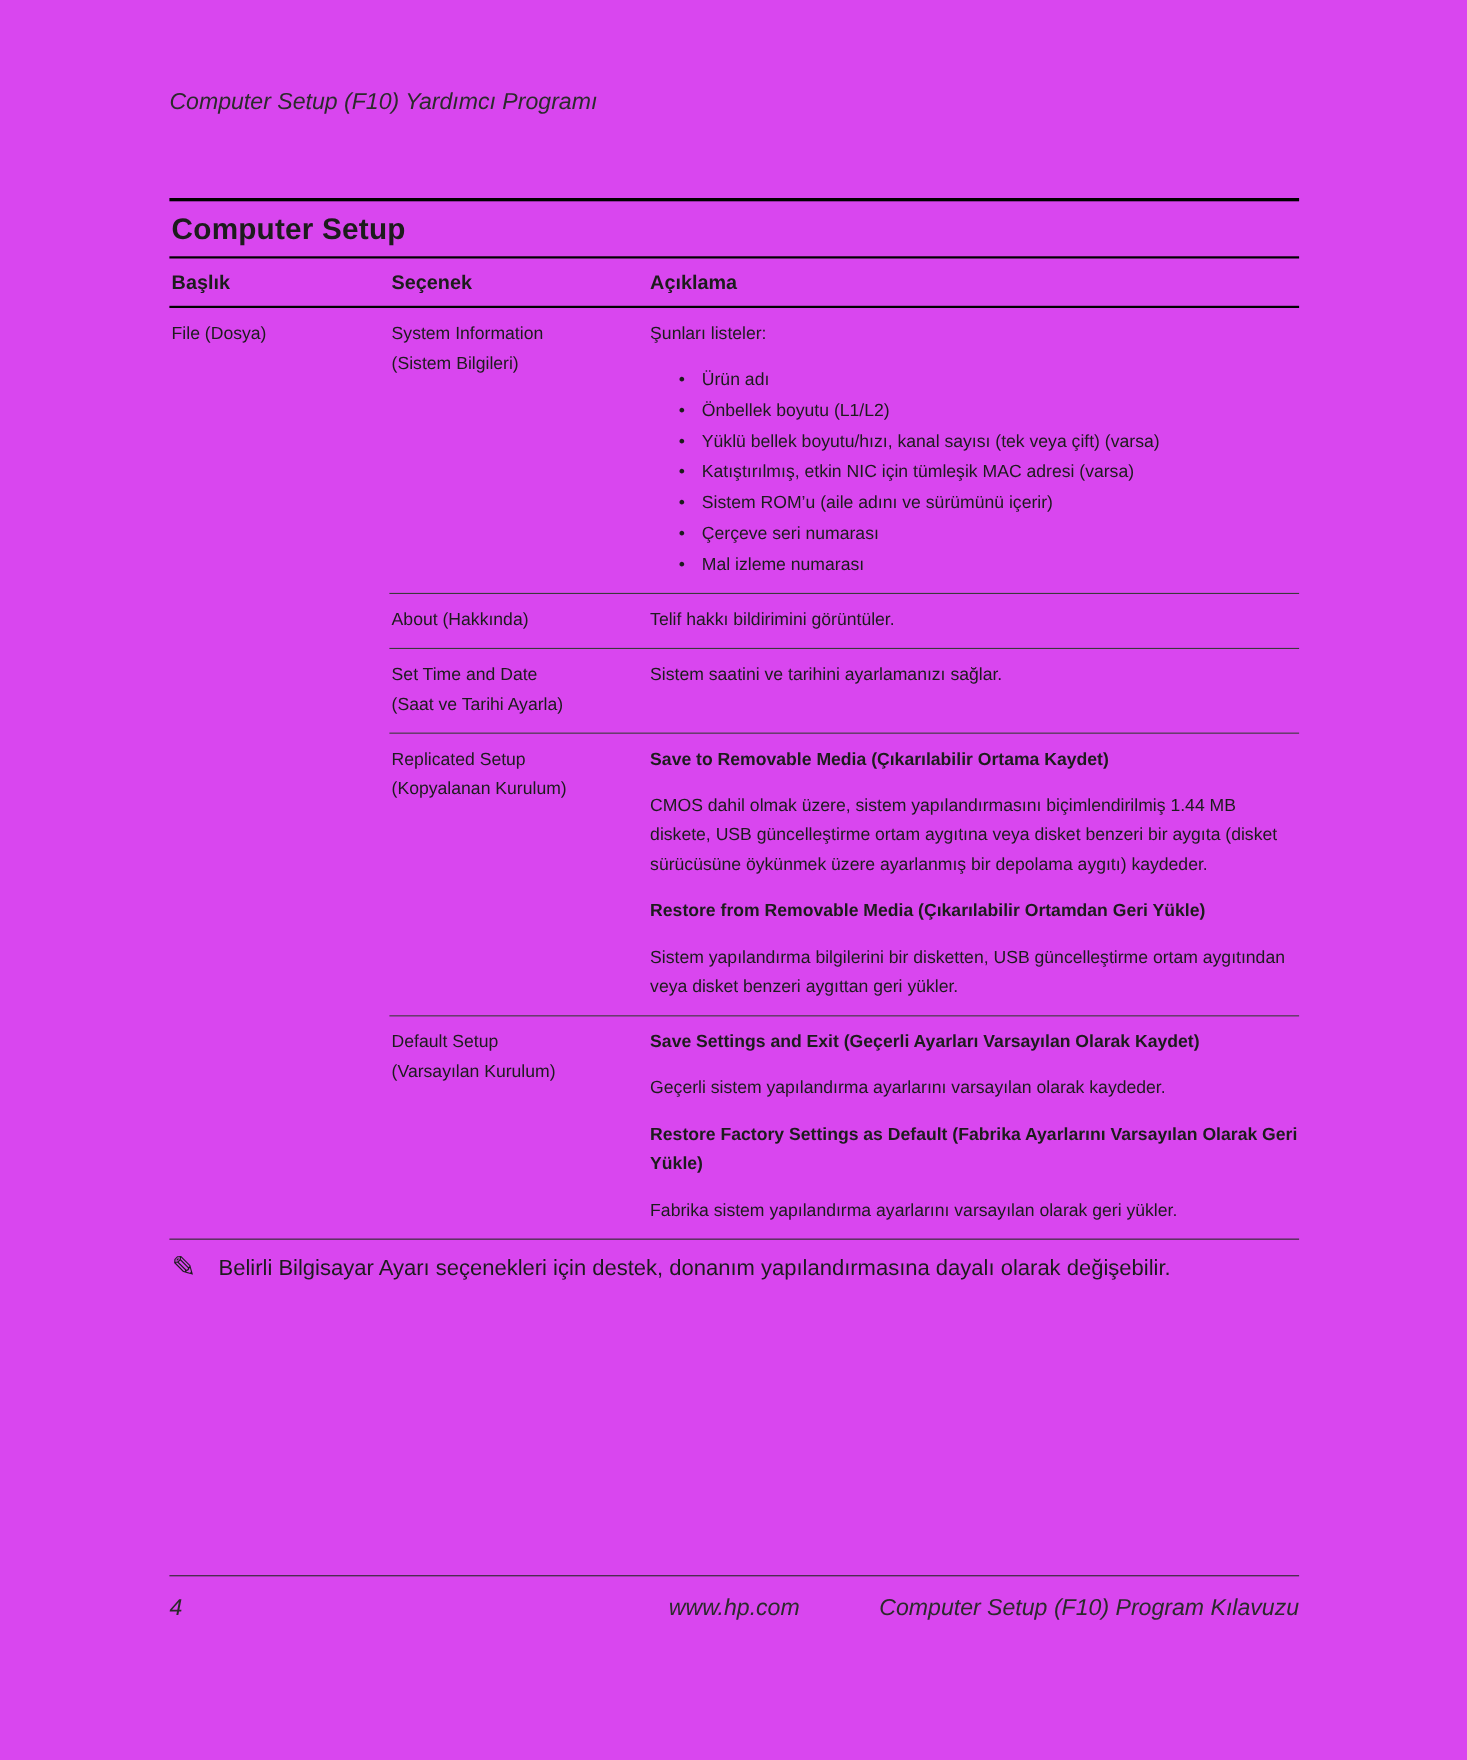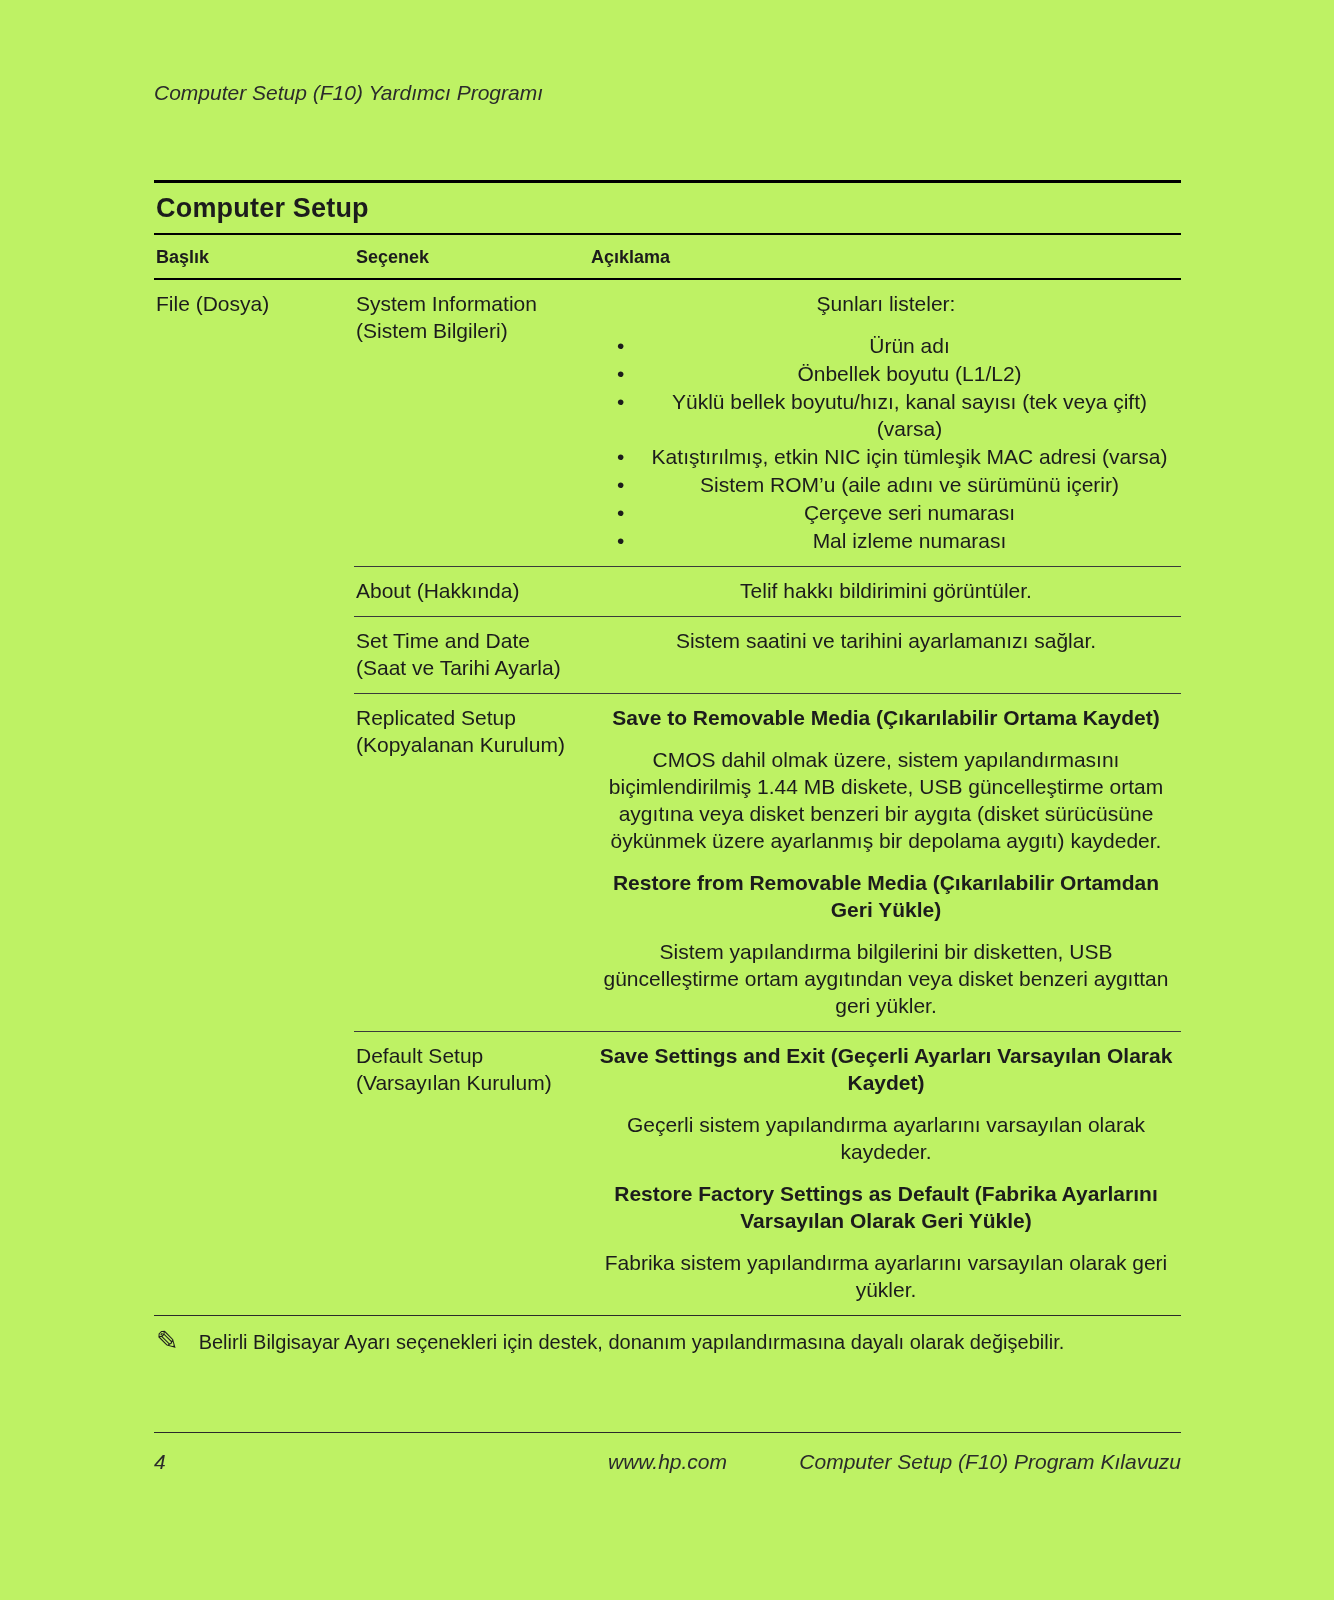--- a/index.html
+++ b/index.html
@@ -1,21 +1,21 @@
 <!DOCTYPE html>
 <html><head>
 <meta charset="utf-8">
 <style>
   * { margin: 0; padding: 0; box-sizing: border-box; }
   html, body { background: #ffffff; }
   .page {
     position: relative;
     width: 1334px;
     height: 1600px;
-    background: #bef264;
+    background: #d946ef;
     font-family: "Liberation Sans", sans-serif;
     color: #1c1c1c;
     overflow: hidden;
   }
   .content {
     position: absolute;
     left: 154px;
     top: 0;
     width: 1027px;
   }
@@ -44,29 +44,29 @@
     padding: 8px 0 7px 2px;
     border-bottom: 2px solid #000;
     font-weight: bold;
     font-size: 18px;
     line-height: 28px;
   }
   .row {
     display: grid;
     grid-template-columns: 200px 235px 1fr;
     padding: 10px 0 12px 2px;
-    font-size: 21px;
+    font-size: 16px;
     line-height: 27px;
   }
   .row-sep {
     border-top: 1px solid #3a3a3a;
     margin-left: 200px;
   }
   .cell { padding-right: 14px; }
-  .cell.col3 { padding-right: 0; text-align: center; }
+  .cell.col3 { padding-right: 0; }
   .cell.col3 > * + * { margin-top: 15px; }
   .desc-bold { font-weight: bold; }
   ul.bullets { list-style: none; margin-top: 2px; padding-left: 26px; }
   ul.bullets li {
     position: relative;
     padding-left: 21px;
     margin-top: 1px;
   }
   ul.bullets li::before {
     content: "\2022";

